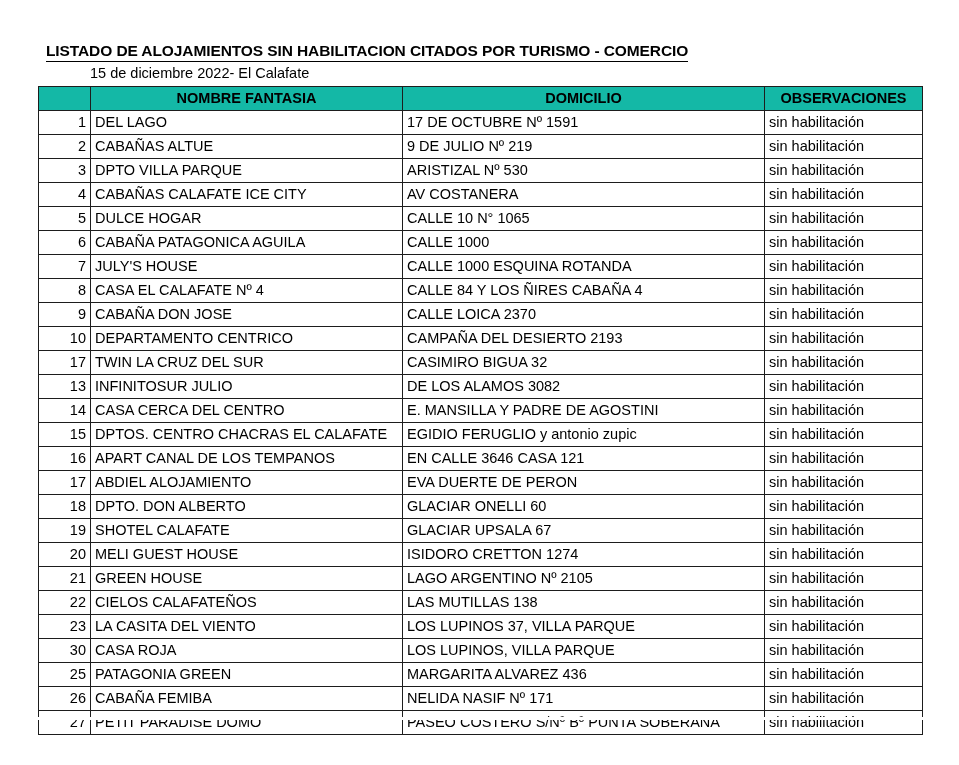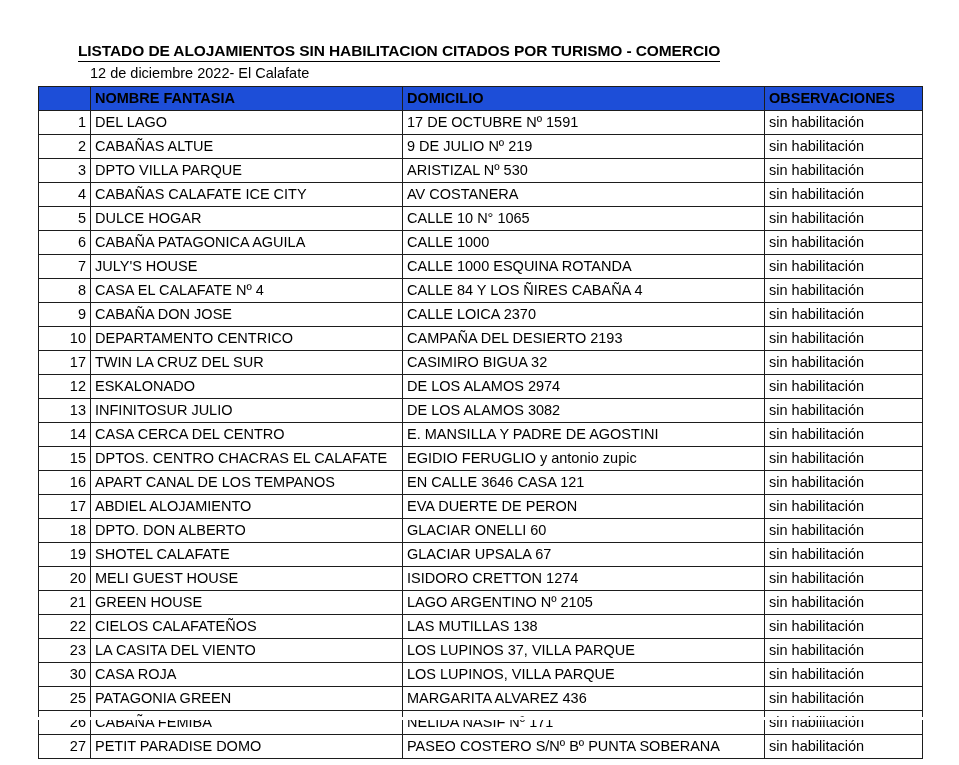--- a/index.html
+++ b/index.html
@@ -23,21 +23,20 @@
   .doc-title {
     position: absolute;
     left: 46px;
     top: 42px;
     font-size: 15.5px;
     font-weight: bold;
     letter-spacing: -0.1px;
     white-space: nowrap;
     border-bottom: 1px solid #000;
     padding-bottom: 1px;
-    margin-left: 32px;
   }
   .doc-subtitle {
     position: absolute;
     left: 90px;
     top: 65px;
     font-size: 14.5px;
     font-weight: normal;
     white-space: nowrap;
   }
   .table-wrap {
@@ -57,23 +56,23 @@
     border: 1px solid #1d1d1d;
     font-size: 14.5px;
     line-height: 1;
     padding: 3px 4px 4px 4px;
     height: 16px;
     vertical-align: middle;
     white-space: nowrap;
     overflow: hidden;
   }
   table.listado thead th {
-    background: #1d4ed8;
+    background: #14b8a6;
     font-weight: bold;
-    text-align: left;
+    text-align: center;
   }
   col.c-num { width: 52px; }
   col.c-nom { width: 312px; }
   col.c-dom { width: 362px; }
   col.c-obs { width: 158px; }
   td.num {
     text-align: right;
     padding-right: 3px;
   }
   th.num-head {
@@ -88,21 +87,21 @@
     border: 3px solid #ffffff;
     pointer-events: none;
   }
 </style>
 </head>
 <body>
 
 <div class="page">
 
   <div class="doc-title">LISTADO DE ALOJAMIENTOS SIN HABILITACION CITADOS POR TURISMO - COMERCIO</div>
-  <div class="doc-subtitle">12 de diciembre 2022- El Calafate</div>
+  <div class="doc-subtitle">15 de diciembre 2022- El Calafate</div>
 
   <div class="table-wrap">
     <table class="listado">
       <colgroup>
         <col class="c-num">
         <col class="c-nom">
         <col class="c-dom">
         <col class="c-obs">
       </colgroup>
       <thead>
@@ -174,26 +173,20 @@
             <td>CAMPAÑA DEL DESIERTO 2193</td>
             <td>sin habilitación</td>
           </tr>
           <tr>
             <td class="num">17</td>
             <td>TWIN LA CRUZ DEL SUR</td>
             <td>CASIMIRO BIGUA 32</td>
             <td>sin habilitación</td>
           </tr>
           <tr>
-            <td class="num">12</td>
-            <td>ESKALONADO</td>
-            <td>DE LOS ALAMOS 2974</td>
-            <td>sin habilitación</td>
-          </tr>
-          <tr>
             <td class="num">13</td>
             <td>INFINITOSUR JULIO</td>
             <td>DE LOS ALAMOS 3082</td>
             <td>sin habilitación</td>
           </tr>
           <tr>
             <td class="num">14</td>
             <td>CASA CERCA DEL CENTRO</td>
             <td>E. MANSILLA Y PADRE DE AGOSTINI</td>
             <td>sin habilitación</td>

